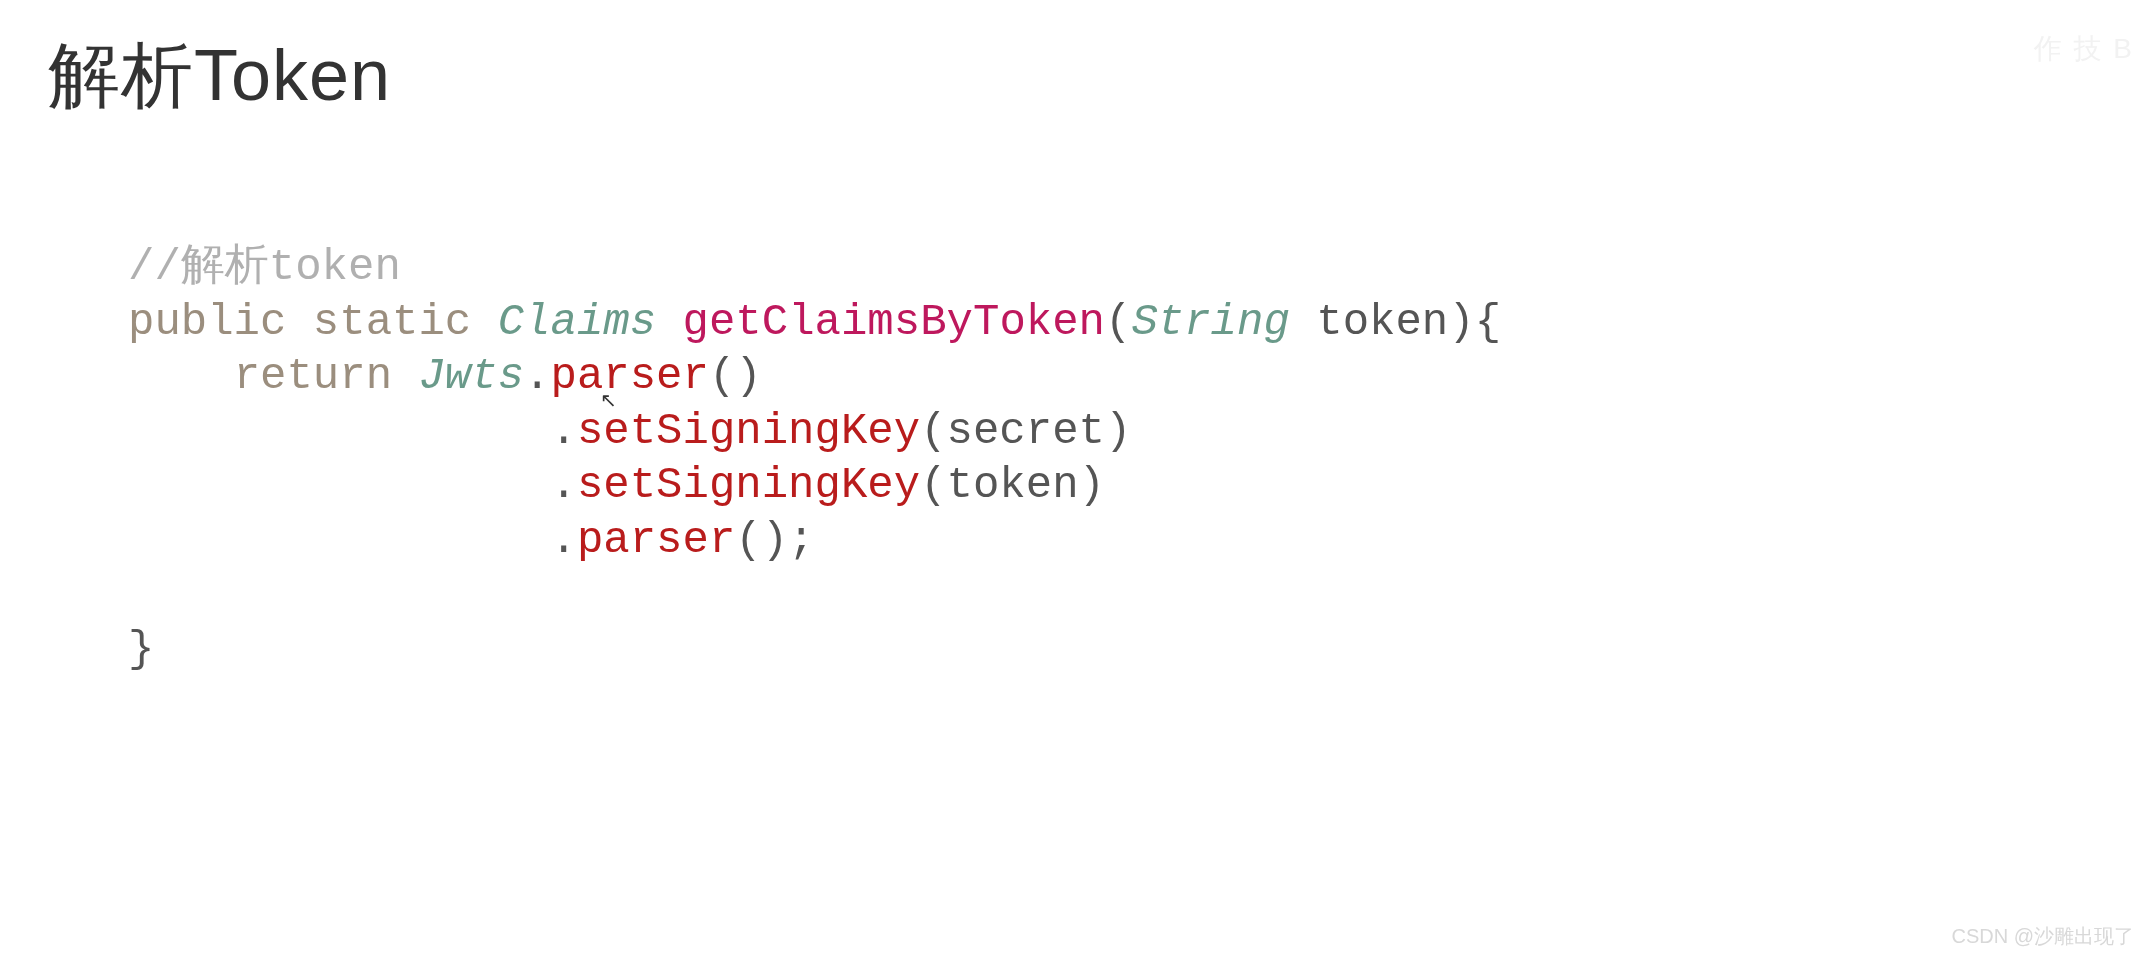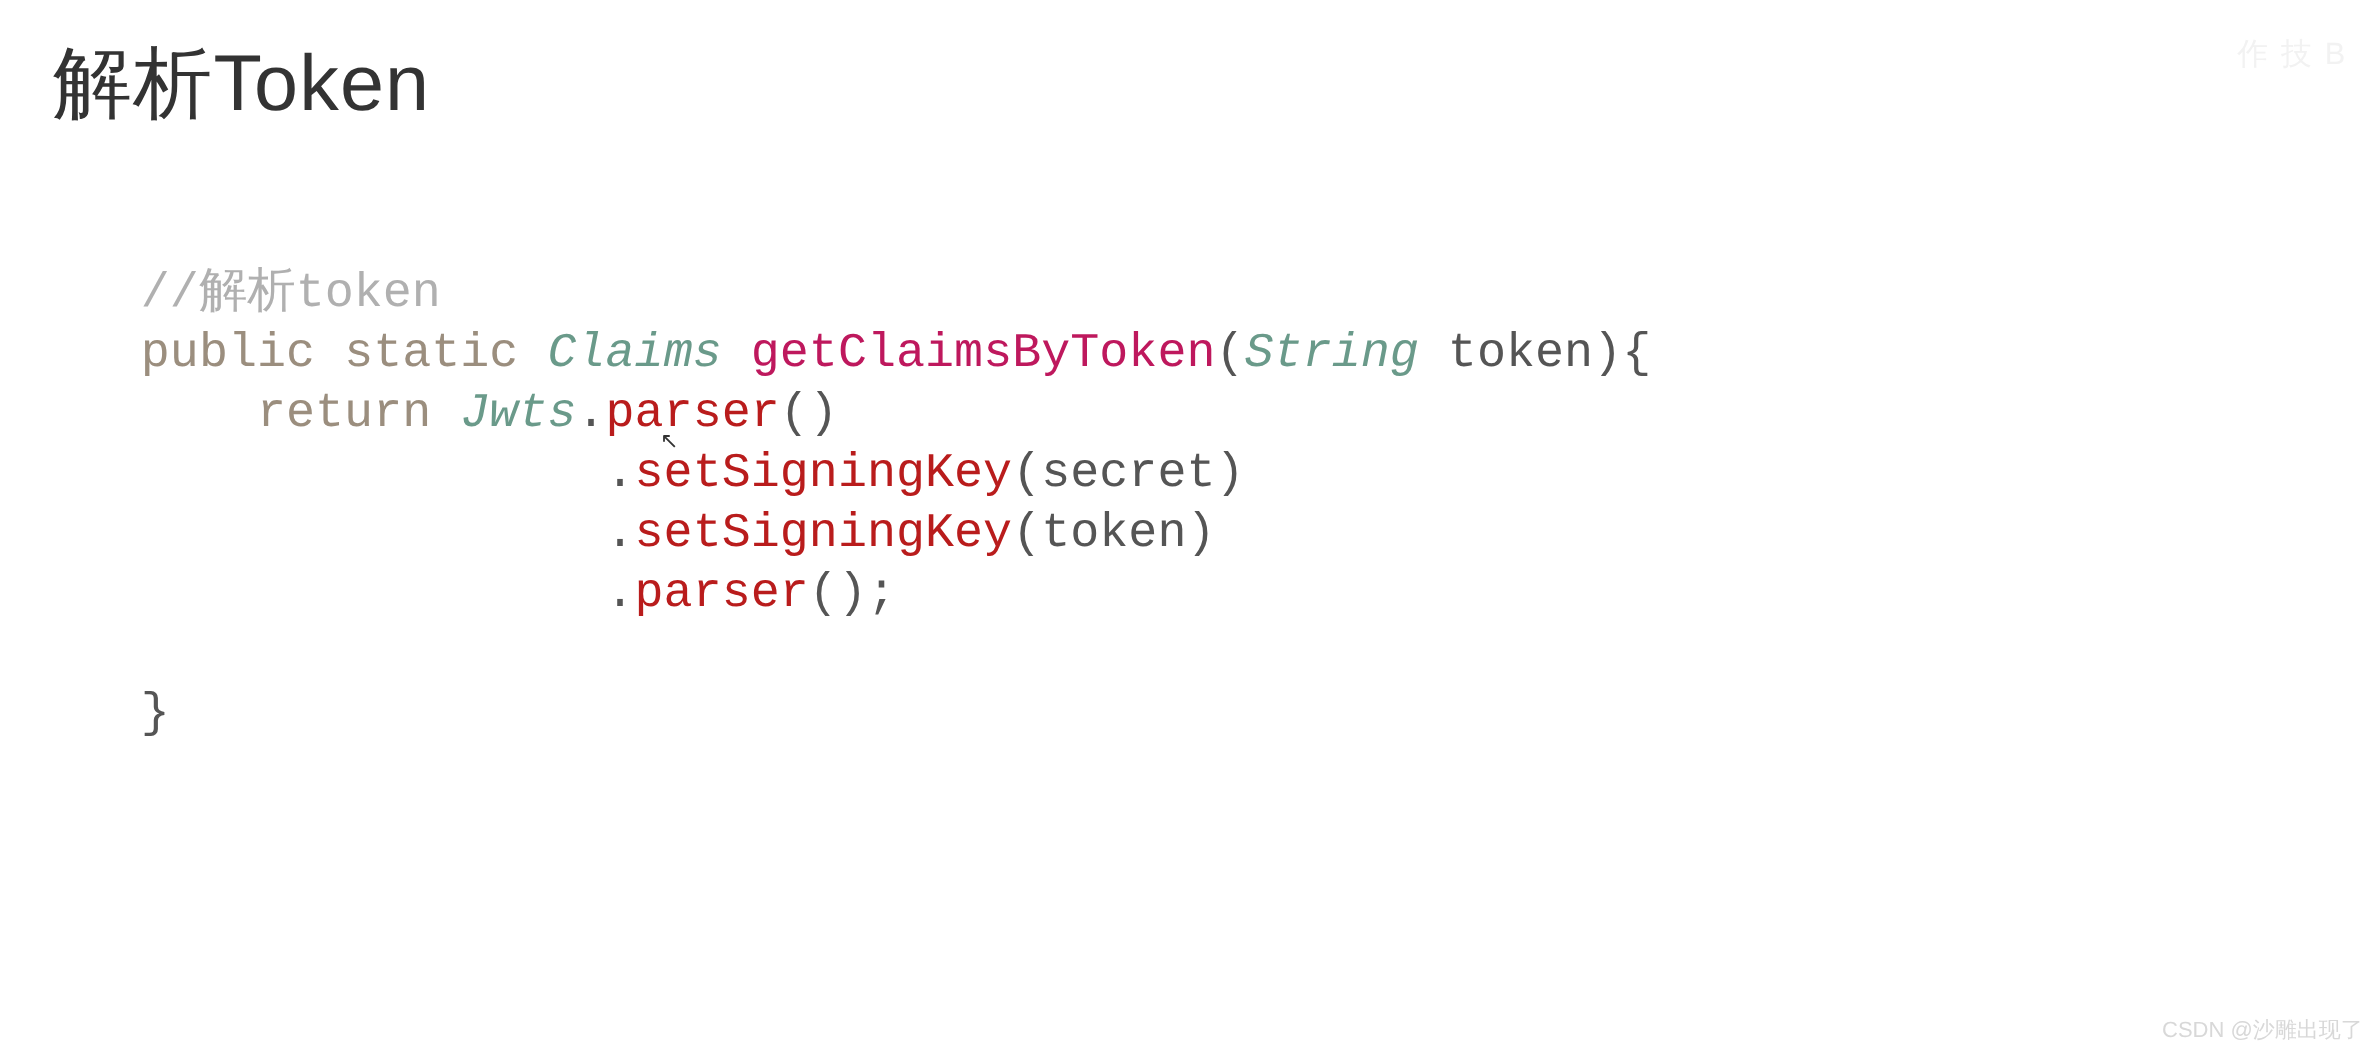--- a/index.html
+++ b/index.html
@@ -42,21 +42,21 @@
       position: absolute;
       top: 388px;
       left: 600px;
       font-size: 20px;
       color: #333;
       pointer-events: none;
     }
     .watermark {
       position: absolute;
       bottom: 14px;
-      right: 4px;
+      right: 18px;
       font-size: 20px;
       color: #d8d8d8;
       font-family: sans-serif;
     }
     .corner-text {
       position: absolute;
       top: 30px;
       right: 18px;
       font-size: 28px;
       color: #f2f2f2;

